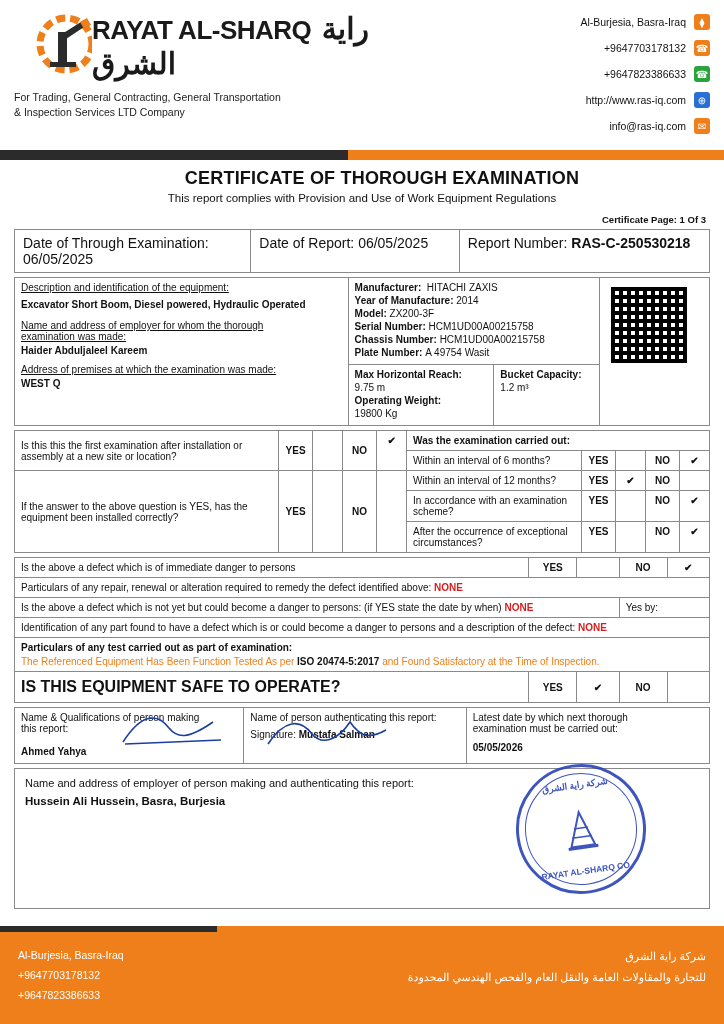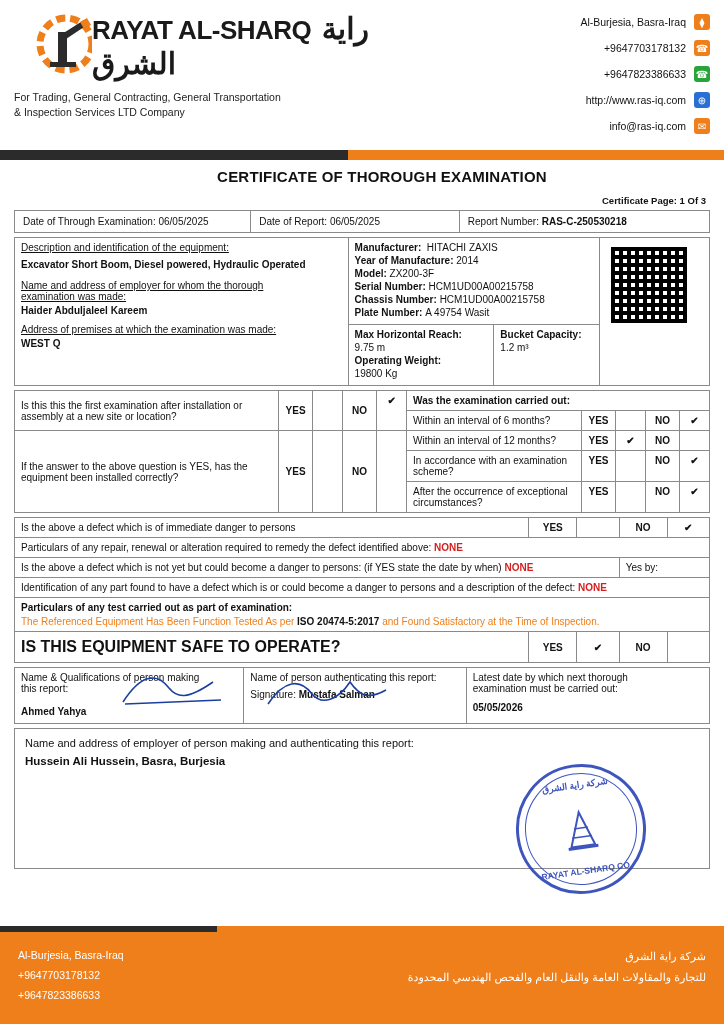--- a/index.html
+++ b/index.html
@@ -27,29 +27,29 @@
   .c-icon.blue { background:#2a6fd4; }
   .c-icon.orange2 { background:#ef7f1a; }
 
   
   .bar { display:flex; height: 10px; }
   .bar .dark { width: 48%; background: #2b2b2b; }
   .bar .orange { flex:1; background: #ef7f1a; }
 
   
   .title-block { text-align:center; padding: 8px 0 2px 0; }
-  .title { font-size: 15px; font-weight: bold; letter-spacing: 0.2px; padding-left: 40px; }
+  .title { font-size: 18px; font-weight: bold; letter-spacing: 0.2px; padding-left: 40px; }
   .subtitle { font-size: 11.5px; margin-top: 3px; }
   .cert-page { text-align:right; font-size: 9.5px; font-weight:bold; padding: 8px 18px 4px 0; }
 
   
   .doc { padding: 0 14px; }
   .tbl { width: 100%; border-collapse: collapse; }
   .tbl td, .tbl th { border: 1px solid #8a8a8a; padding: 4px 6px; vertical-align: top; font-size: 10px; }
-  .row1 td { font-size: 10px; padding: 5px 8px; }
+  .row1 td { font-size: 14px; padding: 5px 8px; }
   .b { font-weight: bold; }
   .u { text-decoration: underline; }
   .red { color: #d61f1f; font-weight: bold; }
   .orange-txt { color:#ef7f1a; }
 
   .eq-left { width: 48%; }
   .kv { margin: 0 0 2px 0; font-size: 10px; }
   .kv b { font-weight: bold; }
 
   .qr { width: 86px; height: 86px; background:
@@ -134,20 +134,21 @@
   </div>
 </div>
 
 <div class="bar">
   <div class="dark"></div>
   <div class="orange"></div>
 </div>
 
 <div class="title-block">
   <div class="title">CERTIFICATE OF THOROUGH EXAMINATION</div>
+  <div class="subtitle">This report complies with Provision and Use of Work Equipment Regulations</div>
 </div>
 <div class="cert-page">Certificate Page: 1 Of 3</div>
 
 <div class="doc">
 
   <table class="tbl row1">
     <tbody>
         <tr>
       <td style="width:34%">
         <span>Date of Through Examination:</span>

